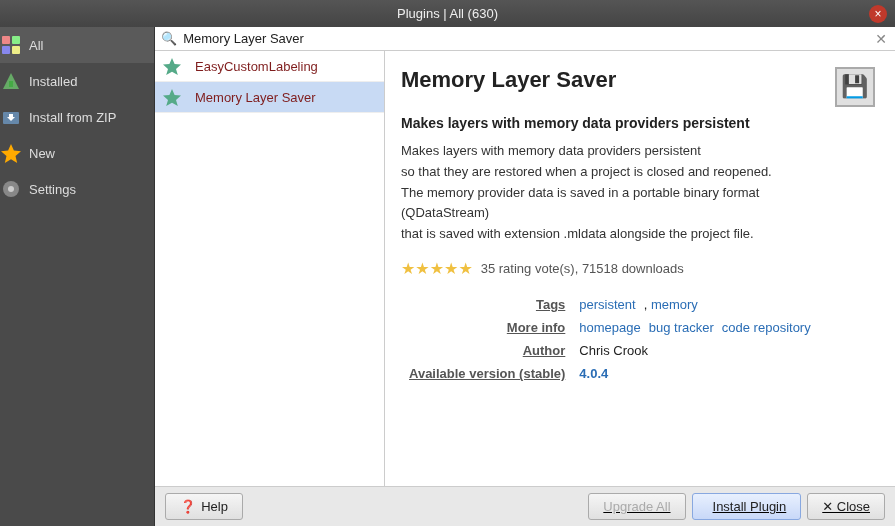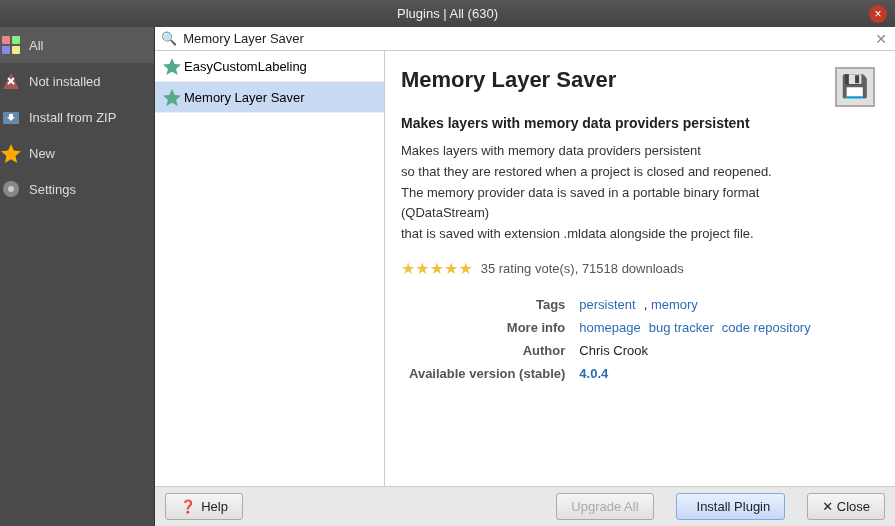--- a/index.html
+++ b/index.html
@@ -127,22 +127,22 @@
       background: #fff;
       border-right: 1px solid #ccc;
       flex-shrink: 0;
       overflow-y: auto;
     }
     .plugin-item {
       display: flex;
       align-items: center;
       padding: 6px 8px;
       cursor: pointer;
-      gap: 3px;
-      color: #000000;
+      gap: 14px;
+      color: #7f1d1d;
       border-bottom: 1px solid #eee;
     }
     .plugin-item.selected { background: #c8daf4; }
     .plugin-item-icon {
       width: 18px;
       height: 18px;
       display: flex;
       align-items: center;
       justify-content: center;
       flex-shrink: 0;
@@ -210,41 +210,42 @@
       font-size: 13px;
       vertical-align: top;
     }
     .meta-label {
       text-align: right;
       color: #555;
       font-weight: bold;
       white-space: nowrap;
       padding-right: 10px;
       width: 130px;
+      text-decoration: underline;
     }
     .meta-value { color: #222; }
     .meta-link {
       color: #2a6db5;
       cursor: pointer;
       text-decoration: none;
       margin-right: 8px;
     }
     .meta-version { color: #2a6db5; font-weight: bold; }
     
     #bottom-bar {
       display: flex;
       align-items: center;
       justify-content: space-between;
       background: #e8e8e8;
       border-top: 1px solid #ccc;
       padding: 6px 10px;
       flex-shrink: 0;
     }
     #bottom-left { display: flex; align-items: center; gap: 8px; }
-    #bottom-right { display: flex; align-items: center; gap: 22px; }
+    #bottom-right { display: flex; align-items: center; gap: 6px; text-decoration: underline; }
     .btn {
       padding: 5px 14px;
       font-size: 13px;
       border: 1px solid #aaa;
       background: linear-gradient(to bottom, #f5f5f5, #e0e0e0);
       cursor: pointer;
       border-radius: 3px;
       color: #222;
     }
     .btn:disabled { color: #aaa; cursor: default; }
@@ -278,26 +279,25 @@
             <rect x="11" y="1" width="8" height="8" fill="#8e8" rx="1"></rect>
             <rect x="1" y="11" width="8" height="8" fill="#88e" rx="1"></rect>
             <rect x="11" y="11" width="8" height="8" fill="#ee8" rx="1"></rect>
           </svg>
         </span>
         <span>All</span>
       </div>
       <div class="sidebar-item">
         <span class="sidebar-icon">
           <svg width="20" height="20" viewBox="0 0 20 20">
-            <polygon points="10,2 18,18 2,18" fill="#a55"></polygon>
-            <line x1="7" y1="7" x2="13" y2="13" stroke="#fff" stroke-width="2"></line>
-            <line x1="13" y1="7" x2="7" y2="13" stroke="#fff" stroke-width="2"></line>
+            <polygon points="10,2 18,18 2,18" fill="#6a6"></polygon>
+            <rect x="8" y="10" width="4" height="6" fill="#4a4"></rect>
           </svg>
         </span>
-        <span>Not installed</span>
+        <span>Installed</span>
       </div>
       <div class="sidebar-item">
         <span class="sidebar-icon">
           <svg width="20" height="20" viewBox="0 0 20 20">
             <rect x="2" y="5" width="16" height="12" rx="1" fill="#68a"></rect>
             <polygon points="10,14 6,10 8,10 8,7 12,7 12,10 14,10" fill="#fff"></polygon>
           </svg>
         </span>
         <span>Install from ZIP</span>
       </div>

